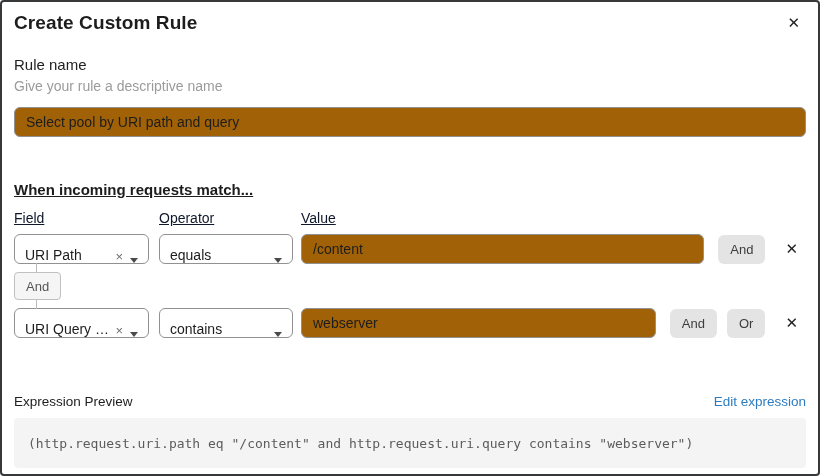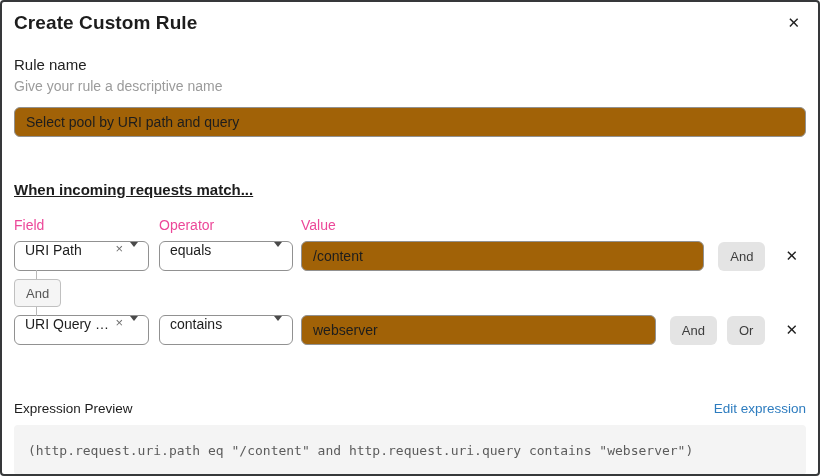--- a/index.html
+++ b/index.html
@@ -53,39 +53,40 @@
     color: #1d1d1d;
     font-family: "Liberation Sans", "DejaVu Sans", sans-serif;
     background: #a16207;
     outline: none;
   }
   .rule-input-wrap { margin-top: 13px; }
   
   .match-heading { margin-top: 44px; font-size: 15px; font-weight: 700; color: #1d1d1d; text-decoration: underline; }
   .col-labels {
     display: flex;
-    margin-top: 19px;
+    margin-top: 12px;
     font-size: 14px;
-    color: #ec4899;
+    color: #0f172a;
+    text-decoration: underline;
   }
   .col-labels .col-field    { width: 135px; margin-right: 10px; }
   .col-labels .col-operator { width: 134px; margin-right: 8px; }
   .col-labels .col-value    { flex: 1; }
   .cond-row {
     display: flex;
     align-items: center;
     margin-top: 8px;
   }
   .select {
     height: 30px;
     border: 1px solid #919191;
     border-radius: 6px;
     background: #fff;
     display: flex;
-    align-items: flex-start;
+    align-items: flex-end;
     padding: 0 10px;
     font-size: 14px;
     color: #1d1d1d;
     cursor: pointer;
   }
   .select-field    { width: 135px; margin-right: 10px; }
   .select-operator { width: 134px; margin-right: 8px; }
   .select-text {
     flex: 1;
     white-space: nowrap;

